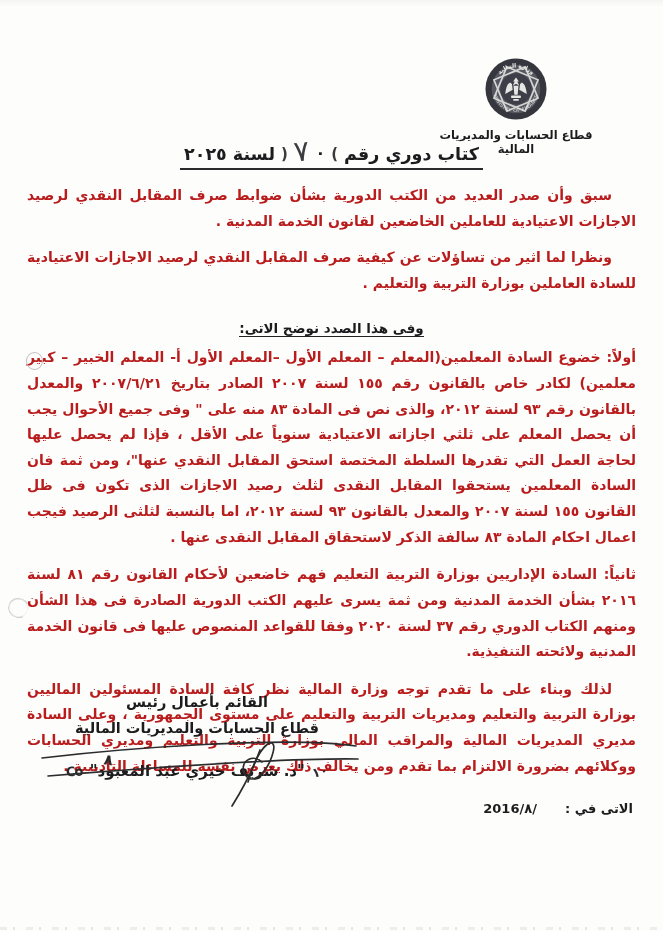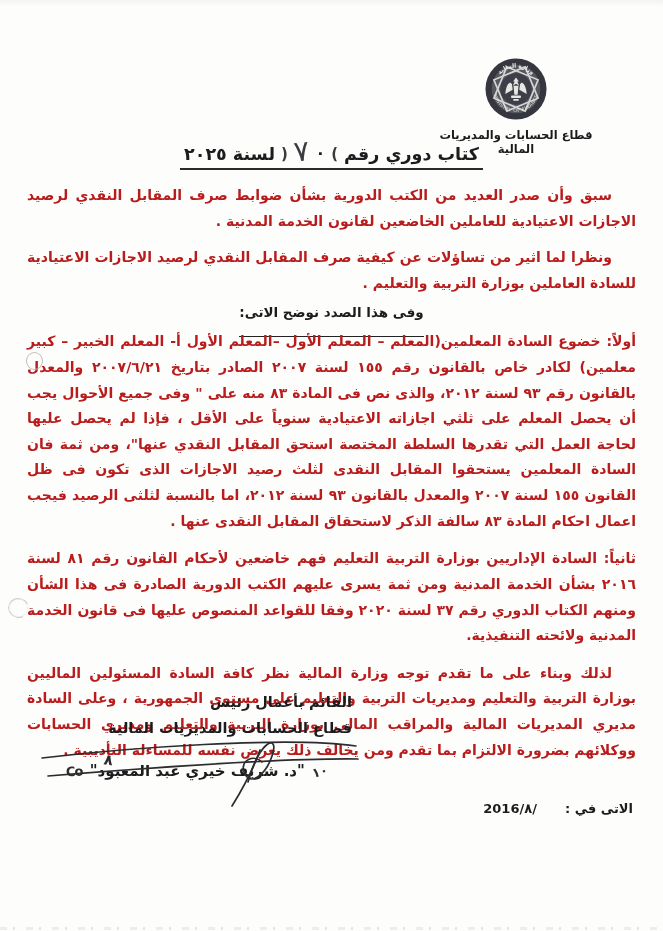--- a/index.html
+++ b/index.html
@@ -32,28 +32,28 @@
   .hand-num { font-size:29px; font-weight:400; color:#3c3c40; line-height:20px;
     transform:rotate(-6deg) translateY(-3px); display:inline-block; }
   .num-zero { font-size:16px; font-weight:bold; transform:translateY(-2px); }
 
   
   .content { position:absolute; top:183px; right:27px; left:27px; direction:rtl; }
   .para { font-size:14px; font-weight:bold; line-height:1.83; text-align:justify;
     text-align-last:right; color:#b91c1c; }
   .indent { text-indent:24px; }
   .p1 { margin-bottom:11px; }
-  .p2 { margin-bottom:8px; }
+  .p2 { margin-bottom:24px; }
   .heading { text-align:center; font-size:13.5px; font-weight:bold; margin:2px 0 9px 0; }
-  .heading .u-wrap { border-bottom:1.6px solid #222; padding-bottom:16px; }
+  .heading .u-wrap { border-bottom:1.6px solid #222; padding-bottom:0; }
   .sec { margin-bottom:12px; }
   .u { text-decoration-thickness:1.5px; text-underline-offset:4px; }
 
   
-  .sig-block { position:absolute; top:694px; left:42px; width:310px; text-align:right; direction:rtl; }
+  .sig-block { position:absolute; top:694px; left:42px; width:310px; text-align:center; direction:rtl; }
   .sig-line1 { font-size:14.5px; font-weight:bold; }
   .sig-line2 { font-size:14.5px; font-weight:bold; margin-top:10px; }
   .sig-scribble { position:absolute; top:38px; left:-6px; pointer-events:none; }
   .sig-mark-top { position:absolute; top:57px; left:62px; font-size:15px; font-weight:bold;
     color:#2a2a2c; transform:rotate(8deg); }
   .sig-name-row { margin-top:26px; display:flex; direction:rtl; justify-content:center;
     align-items:center; gap:7px; font-size:15px; font-weight:bold; }
   .sig-mark-right { font-size:13px; transform:rotate(-14deg); color:#2b2b2d; }
   .sig-mark-left { font-size:13px; font-weight:bold; transform:rotate(-4deg); color:#2b2b2d;
     letter-spacing:-1px; }

